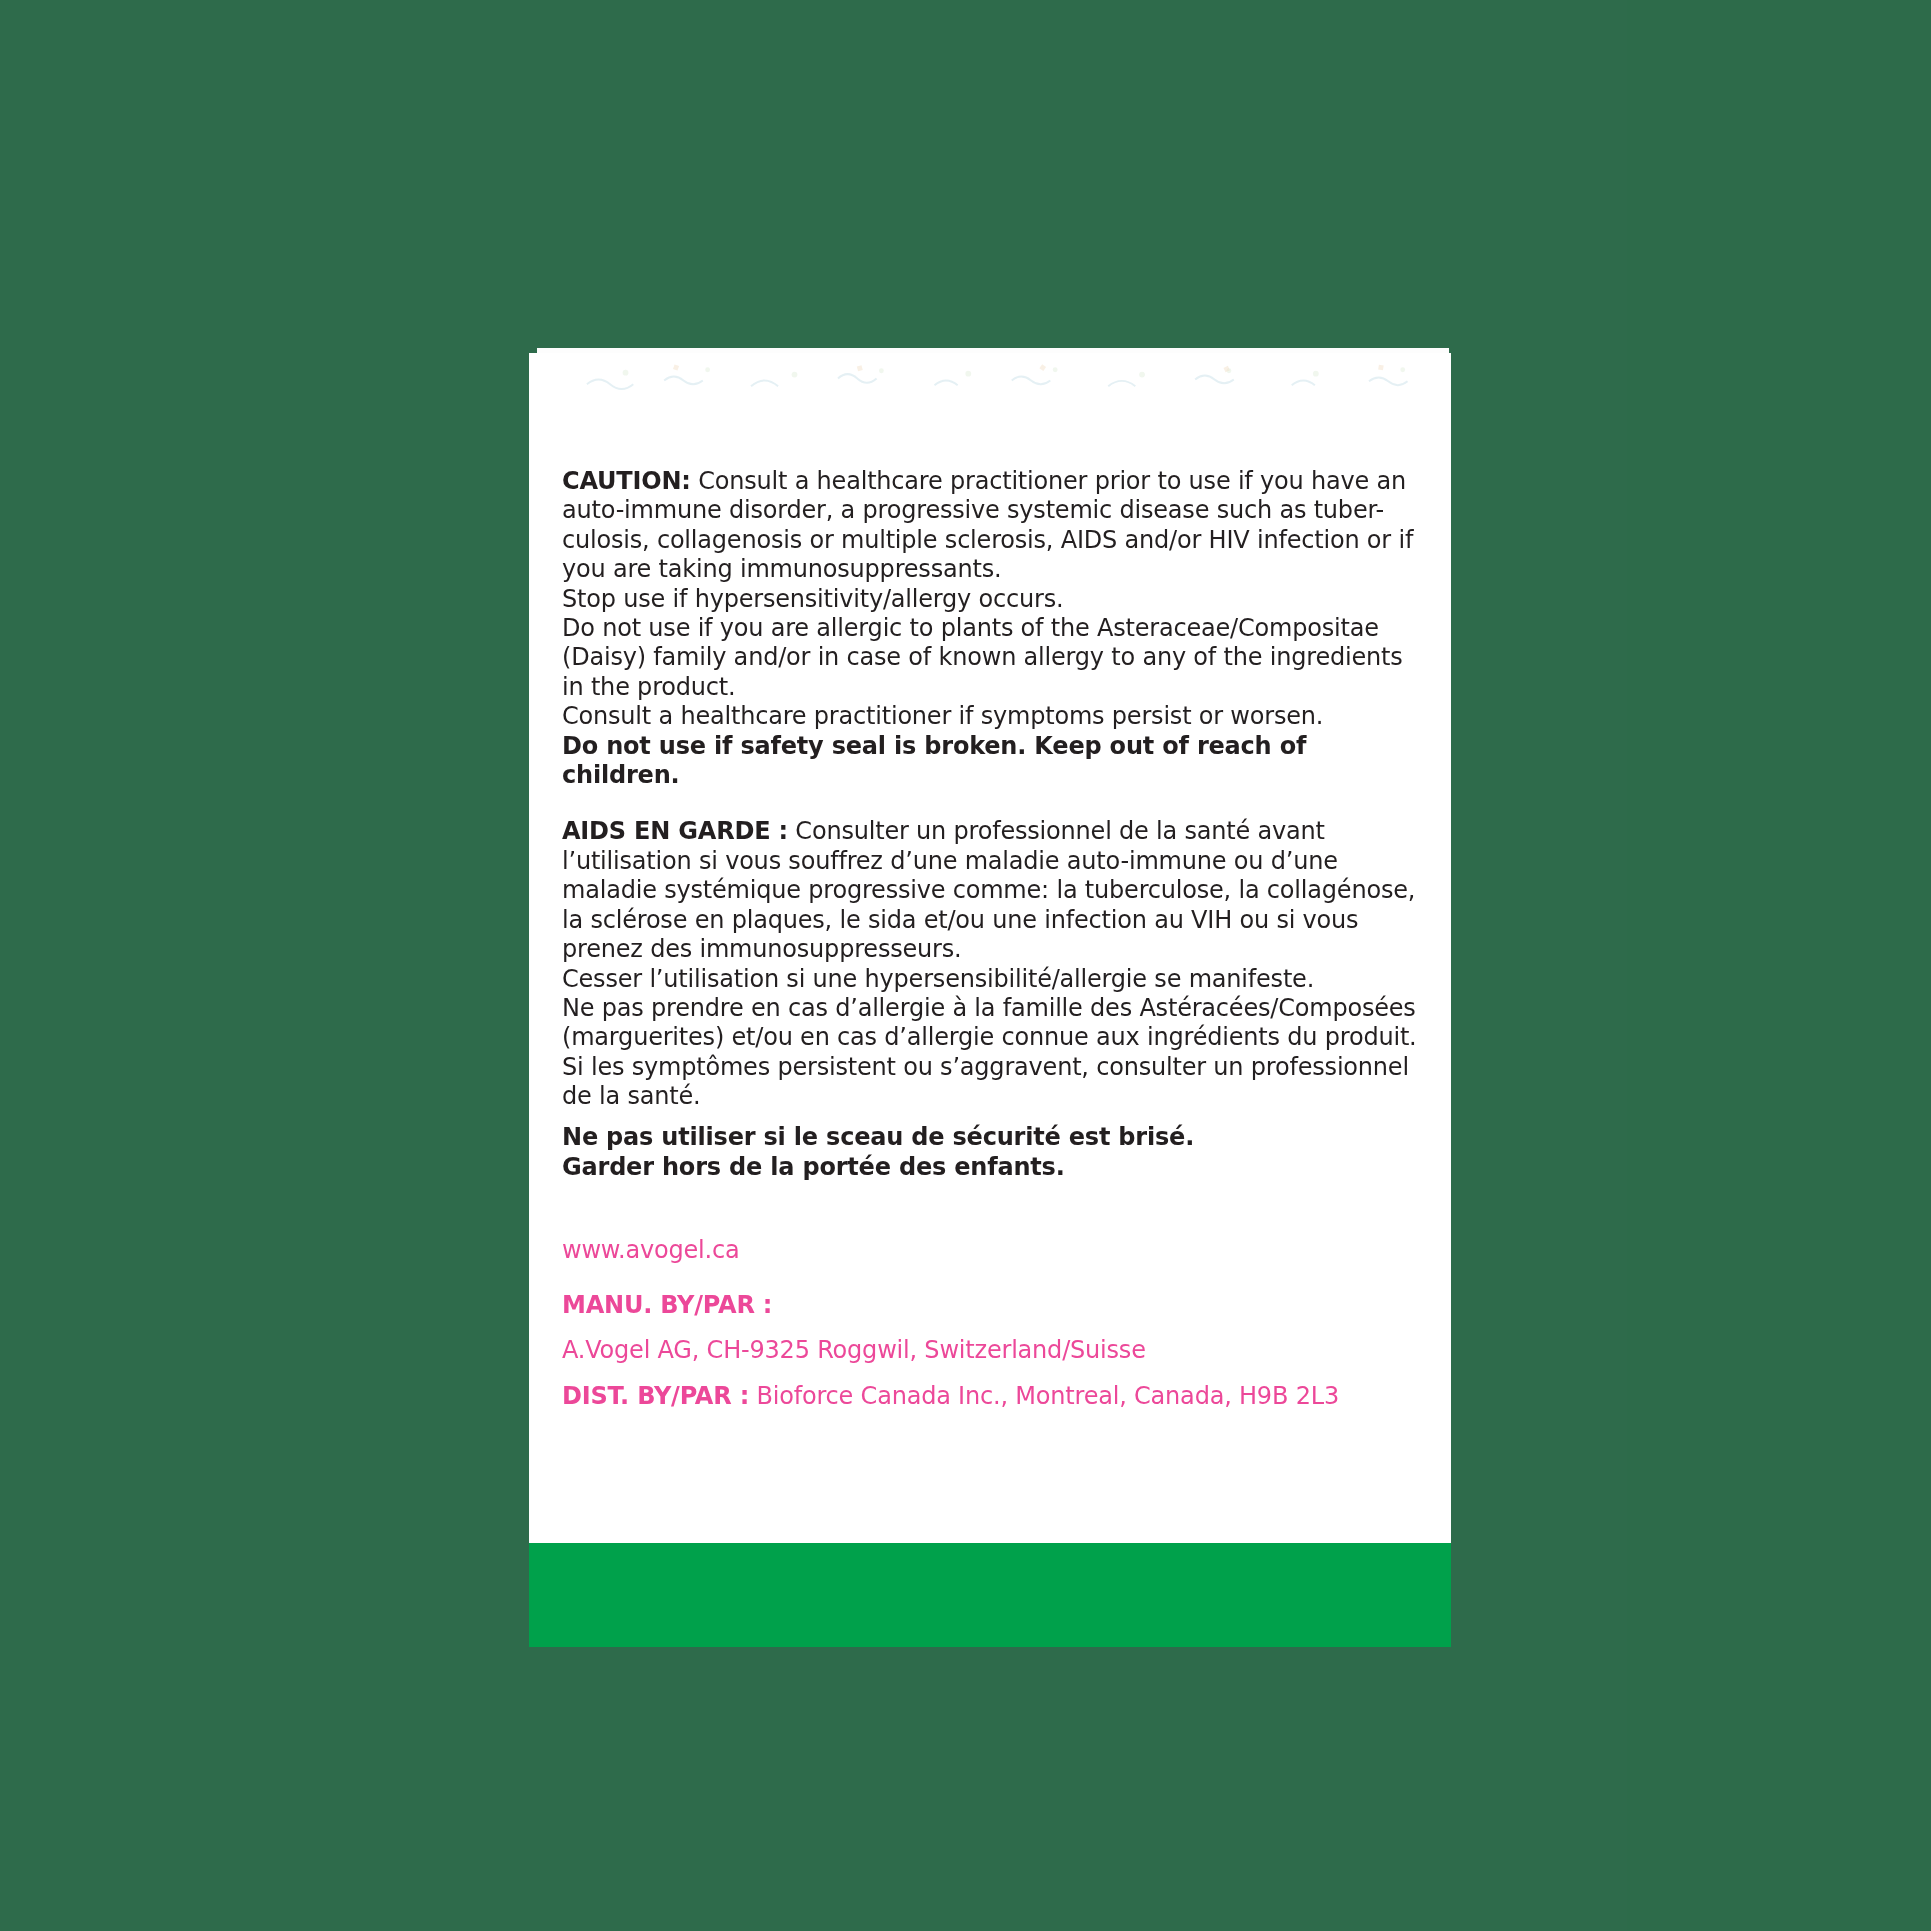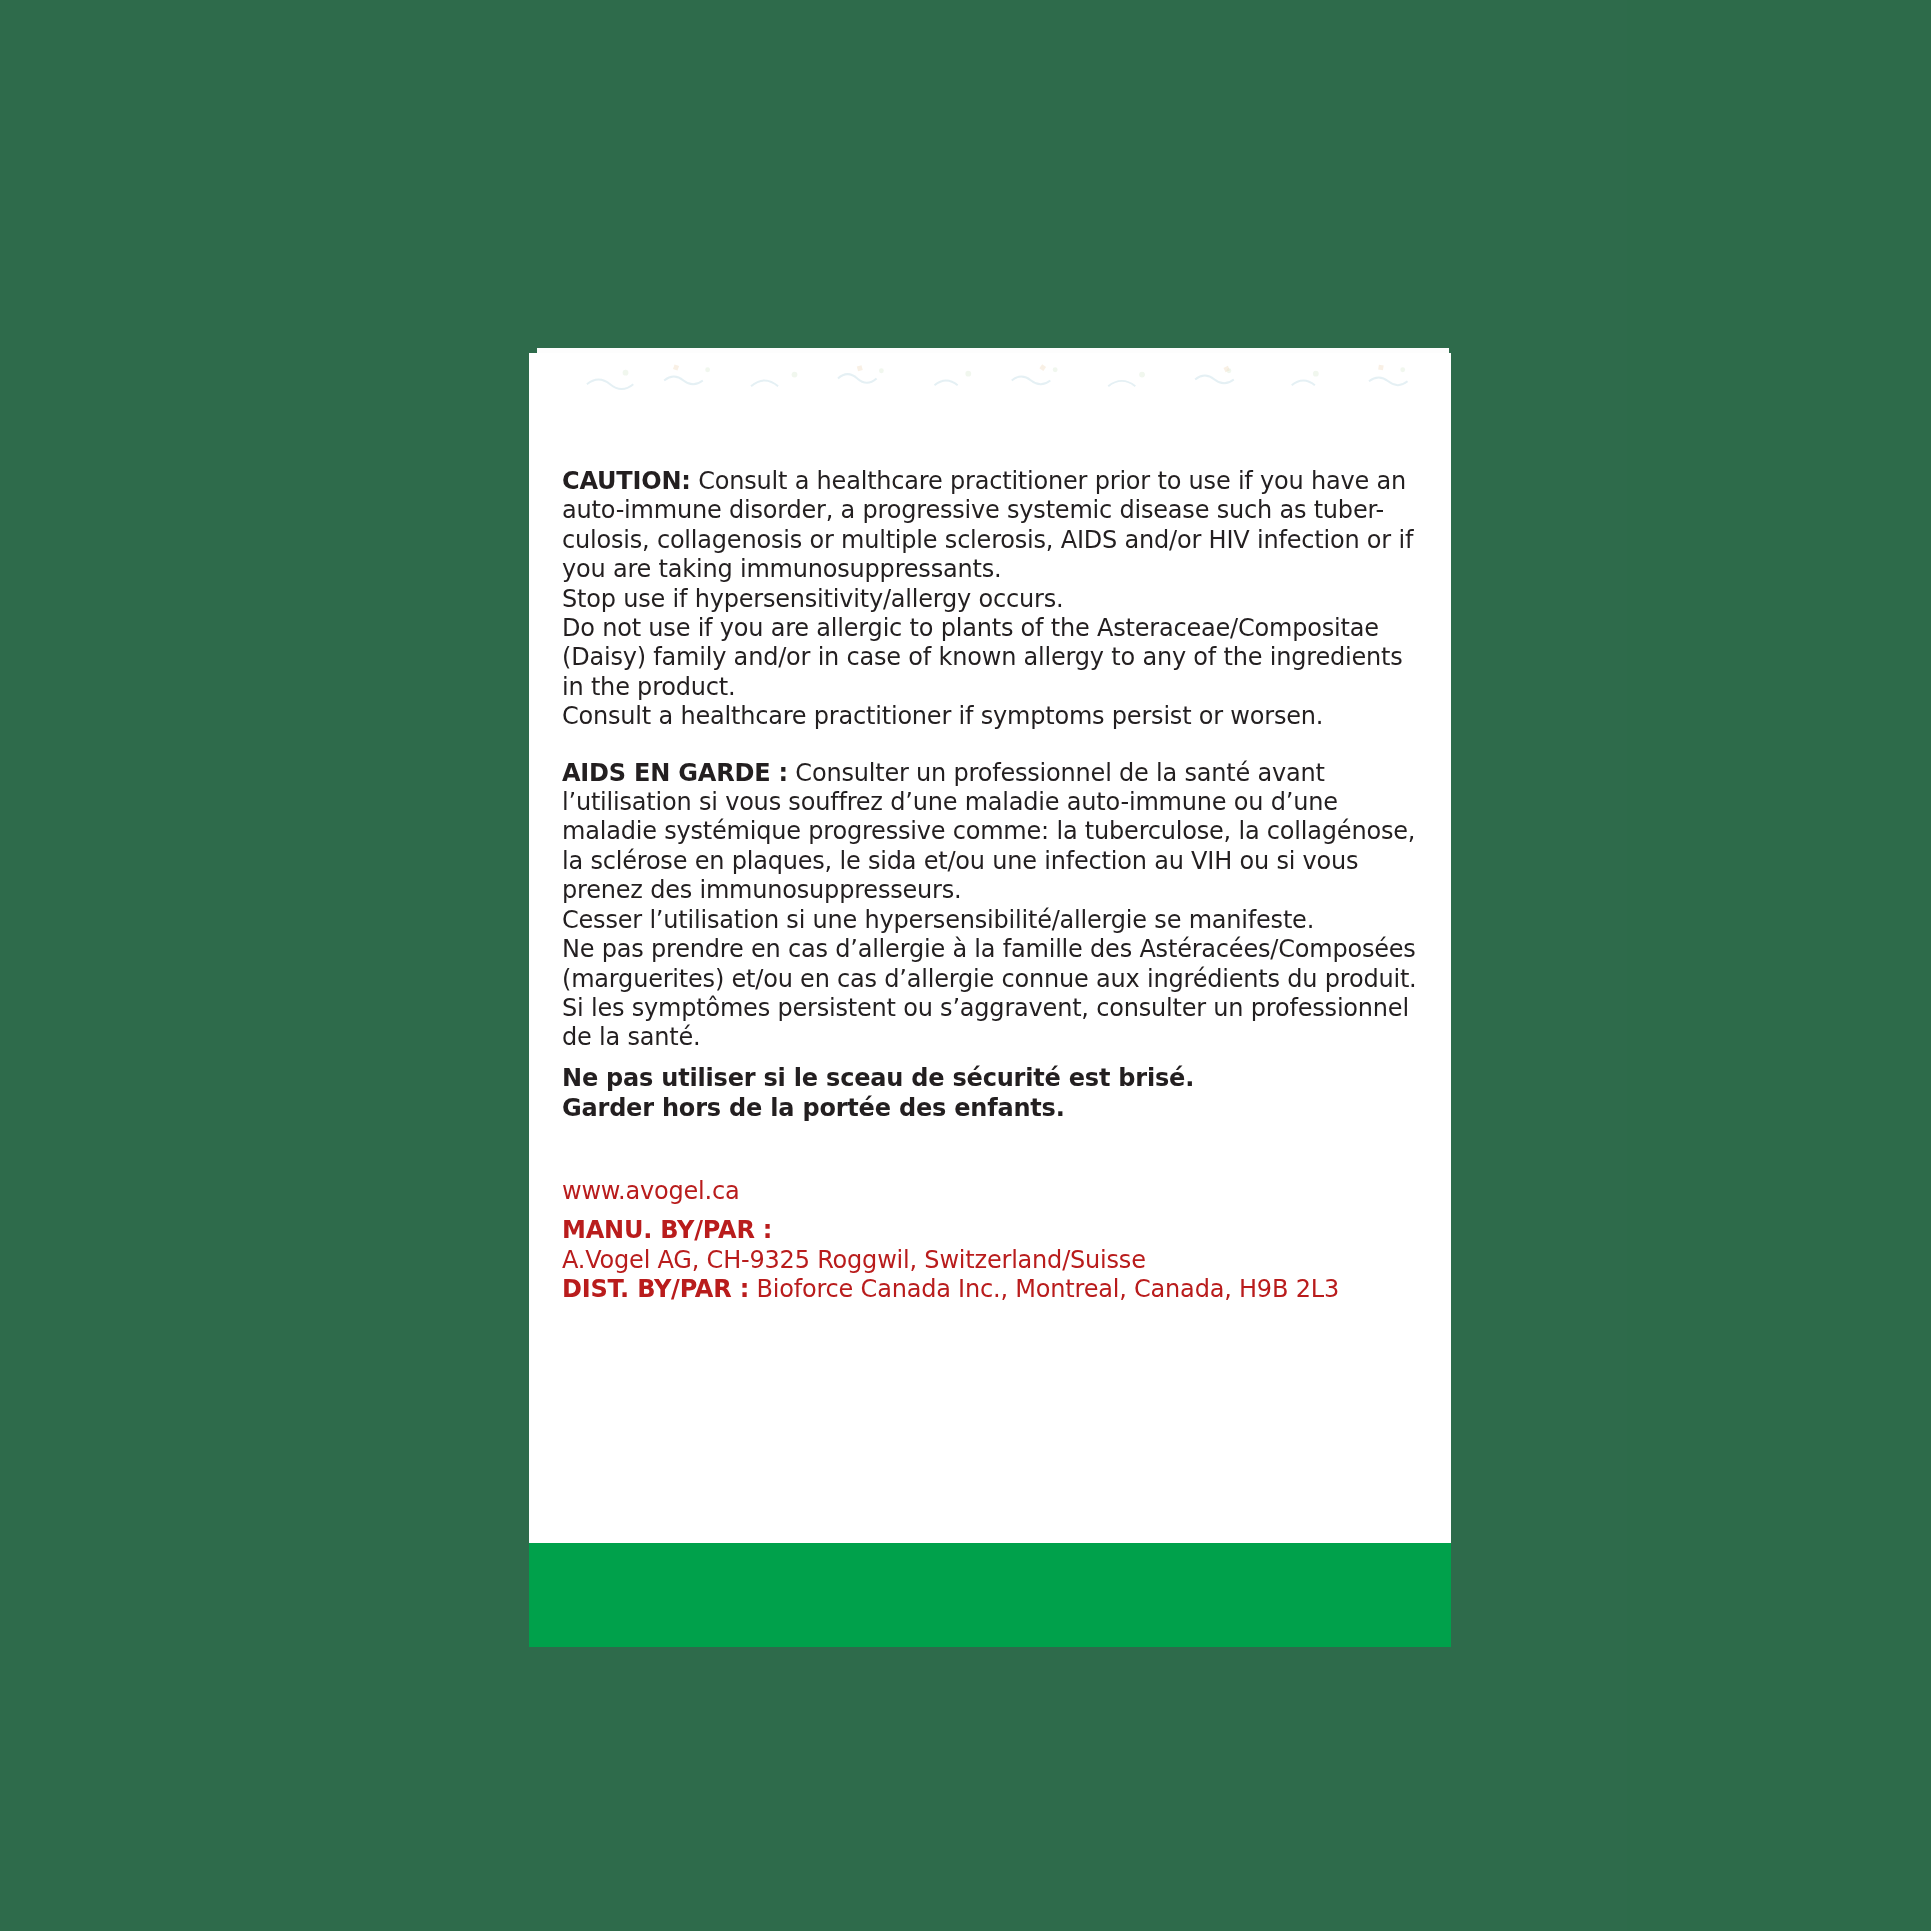--- a/index.html
+++ b/index.html
@@ -100,21 +100,22 @@
 
   #footer-block {
     margin-top: 54px;
   }
 
   .footer-line {
     font-family: "DejaVu Sans", sans-serif;
     font-size: 24px;
     line-height: 29.4px;
     letter-spacing: -0.2px;
-    color: #b91c1c;
+    color: #ec4899;
+    margin-top: 16px;
   }
 
   .footer-gap {
     height: 9.7px;
   }
 </style>
 </head>
 <body>
 
 <div id="stage">
@@ -159,20 +160,21 @@
       </svg>
     </div>
 
     <div id="content">
 
       <div>
         <p class="para"><span class="lead">CAUTION:</span><span> Consult a healthcare practitioner prior to use if you have an auto-immune disorder, a progressive systemic disease such as tuber-culosis, collagenosis or multiple sclerosis, AIDS and/or HIV infection or if you are taking immunosuppressants.</span></p>
         <p class="para tight">Stop use if hypersensitivity/allergy occurs.</p>
         <p class="para tight">Do not use if you are allergic to plants of the Asteraceae/Compositae (Daisy) family and/or in case of known allergy to any of the ingredients in the product.</p>
         <p class="para tight">Consult a healthcare practitioner if symptoms persist or worsen.</p>
+        <p class="para tight bold-line">Do not use if safety seal is broken. Keep out of reach of children.</p>
       </div>
 
       <div class="block-gap"></div>
 
       <div>
         <p class="para"><span class="lead">AIDS EN GARDE :</span><span> Consulter un professionnel de la santé avant l’utilisation si vous souffrez d’une maladie auto-immune ou d’une maladie systémique progressive comme: la tuberculose, la collagénose, la sclérose en plaques, le sida et/ou une infection au VIH ou si vous prenez des immunosuppresseurs.</span></p>
         <p class="para tight">Cesser l’utilisation si une hypersensibilité/allergie se manifeste.</p>
         <p class="para tight">Ne pas prendre en cas d’allergie à la famille des Astéracées/Composées (marguerites) et/ou en cas d’allergie connue aux ingrédients du produit.</p>
         <p class="para tight">Si les symptômes persistent ou s’aggravent, consulter un professionnel de la santé.</p>
         <div style="height:11.6px"></div>

